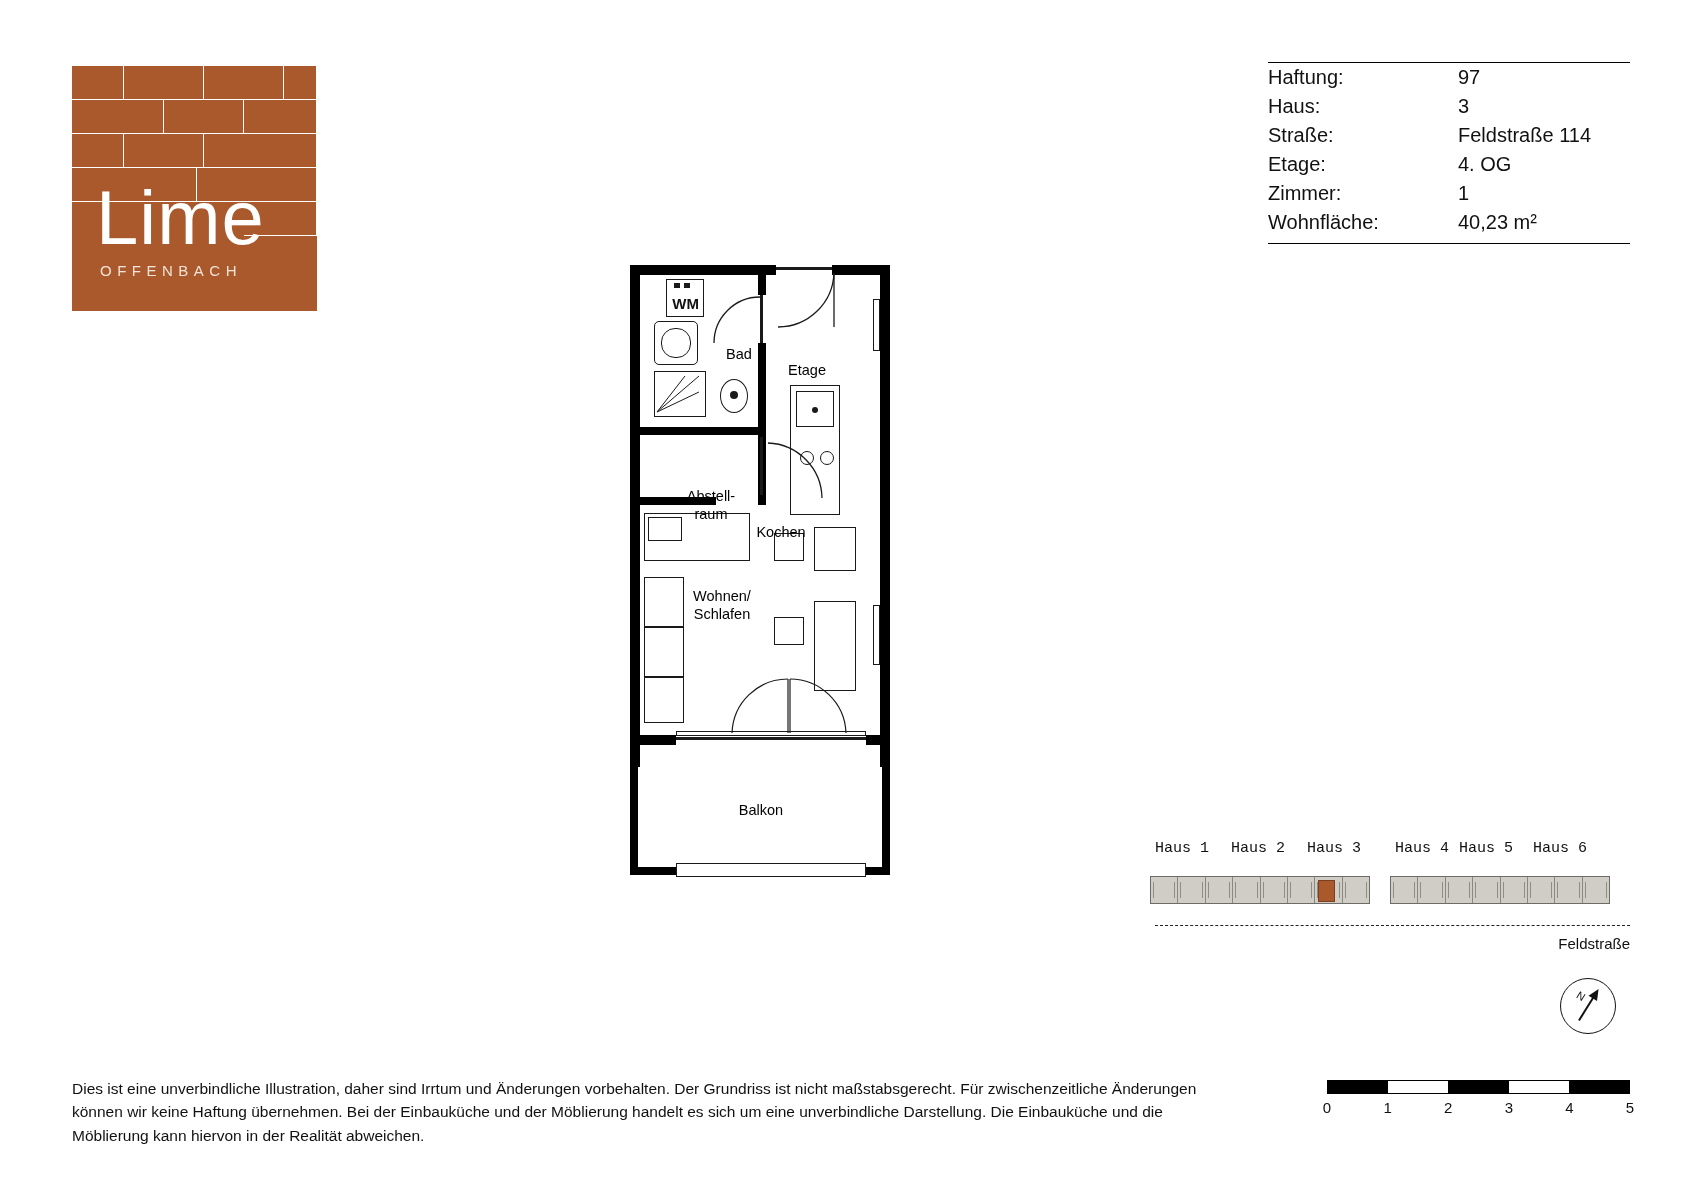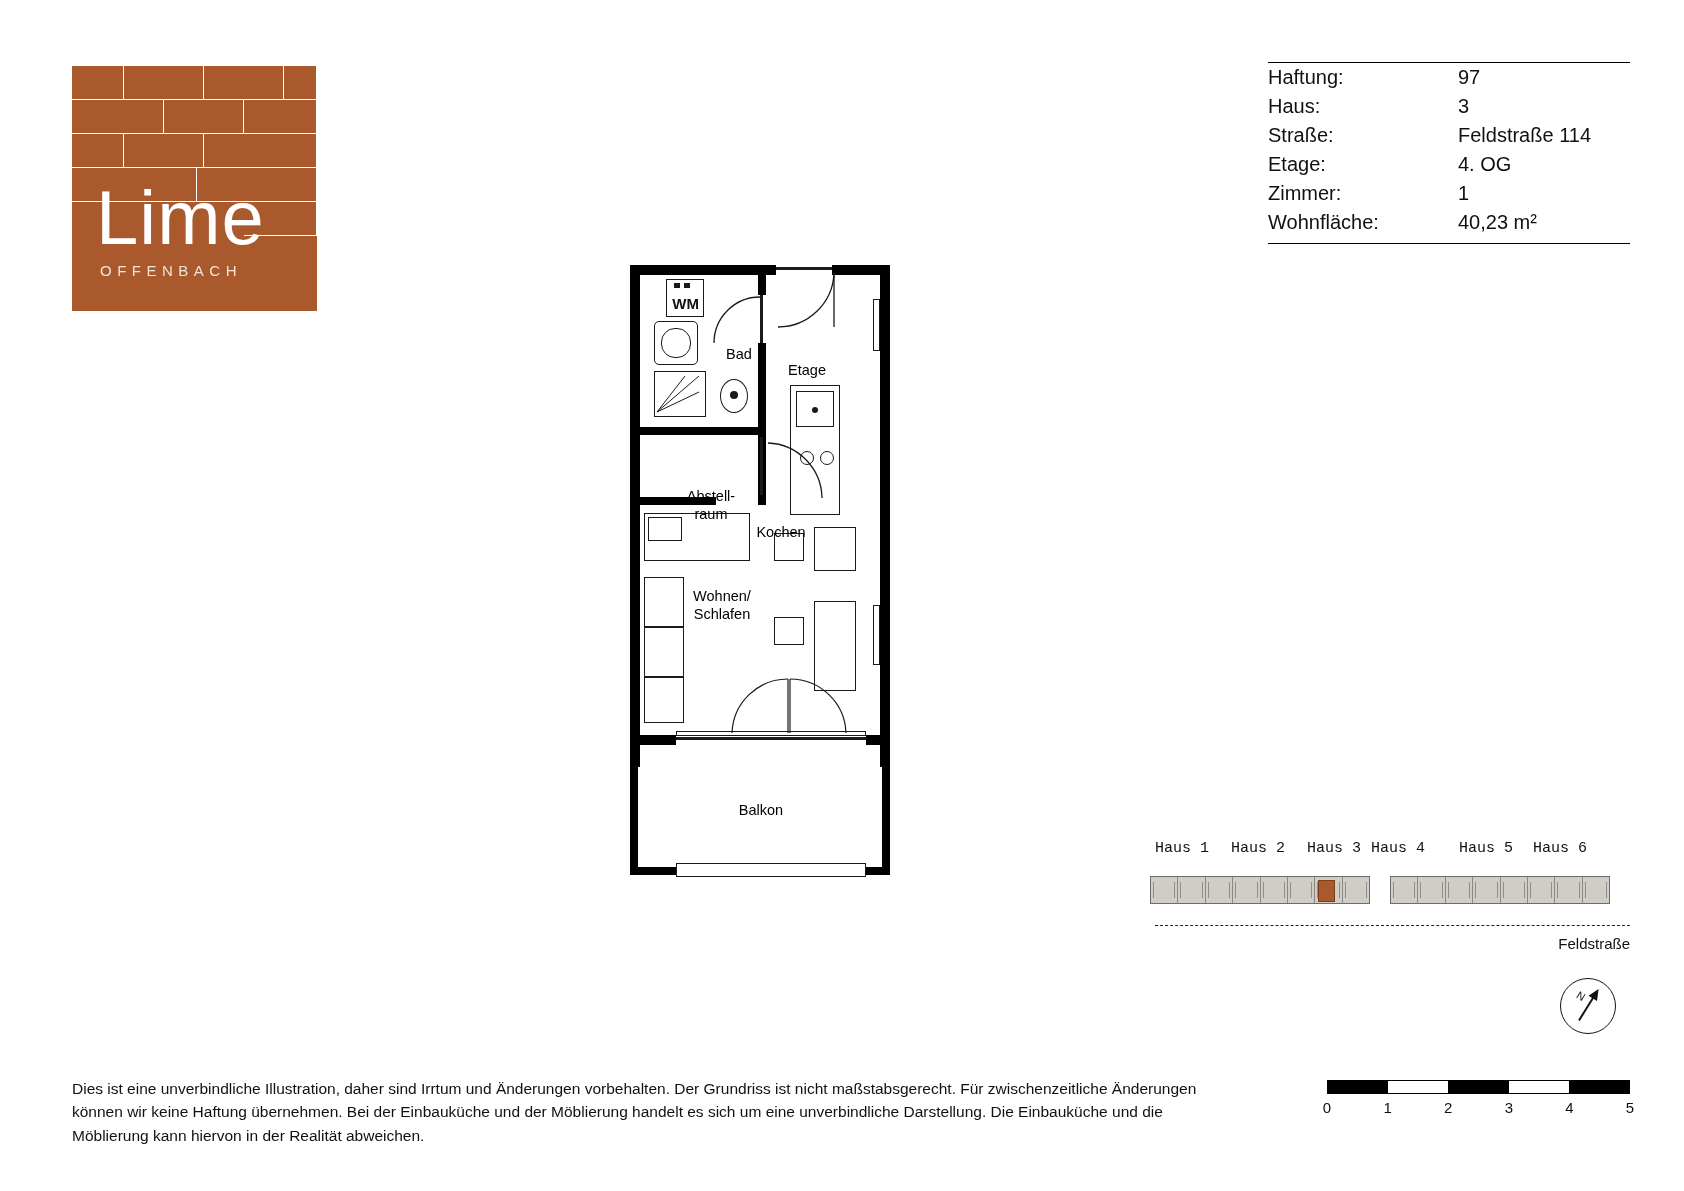--- a/index.html
+++ b/index.html
@@ -367,21 +367,21 @@
   <div class="room-label" style="left:118px;top:258px;width:66px;text-align:center;">Kochen</div>
   <div class="room-label" style="left:32px;top:322px;width:120px;white-space:normal;">Wohnen/<br>Schlafen</div>
   <div class="room-label" style="left:96px;top:536px;width:70px;">Balkon</div>
 </div>
 
 <div id="houses">
   <div class="labels">
     <span style="left:0px;">Haus 1</span>
     <span style="left:76px;">Haus 2</span>
     <span style="left:152px;">Haus 3</span>
-    <span style="left:216px;">Haus 4</span>
+    <span style="left:240px;">Haus 4</span>
     <span style="left:304px;">Haus 5</span>
     <span style="left:378px;">Haus 6</span>
   </div>
 
   <div id="blockwrap">
     <div class="blockgroup" style="left:-5px;width:220px;">
       <div class="seg"></div>
       <div class="seg"></div>
       <div class="seg"></div>
       <div class="seg"></div>

